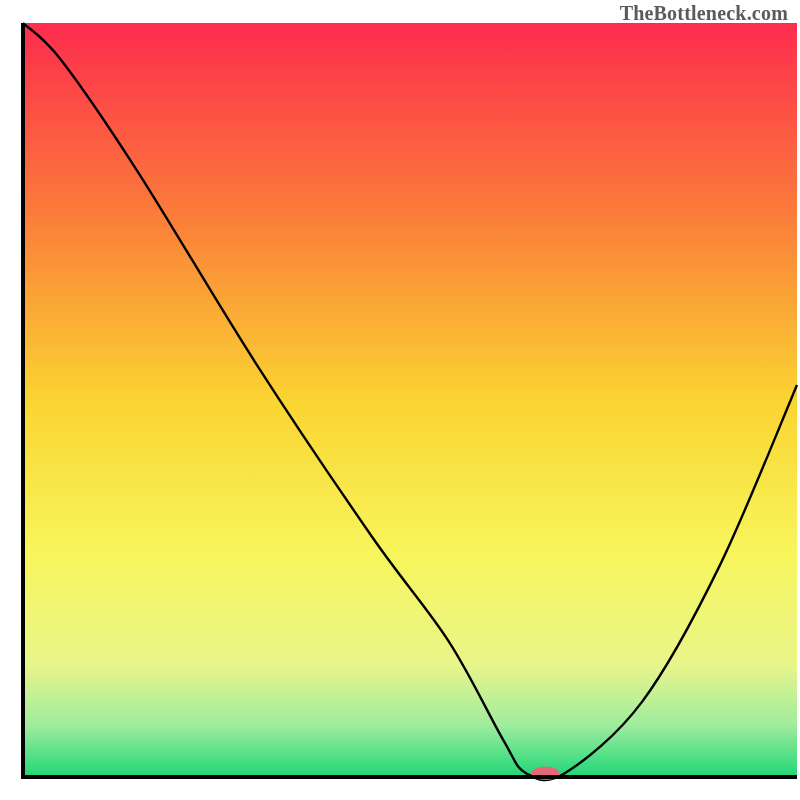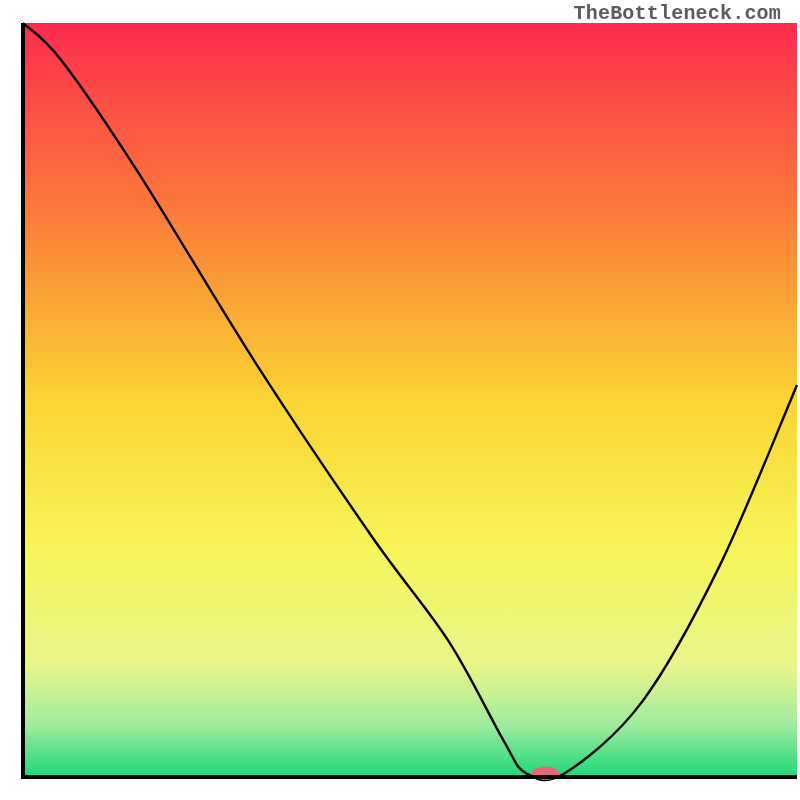--- a/index.html
+++ b/index.html
@@ -11,22 +11,22 @@
     overflow: hidden;
   }
   .chart-container {
     position: relative;
     width: 800px;
     height: 800px;
   }
   .watermark {
     position: absolute;
     top: 2px;
-    right: 19px;
-    font-family: Liberation Mono, monospace;
+    right: 12px;
+    font-family: Liberation Serif, serif;
     font-size: 20px;
     font-weight: 600;
     color: #5b5b5b;
     letter-spacing: 0.2px;
     z-index: 10;
   }
   svg.plot {
     position: absolute;
     top: 0;
     left: 0;

